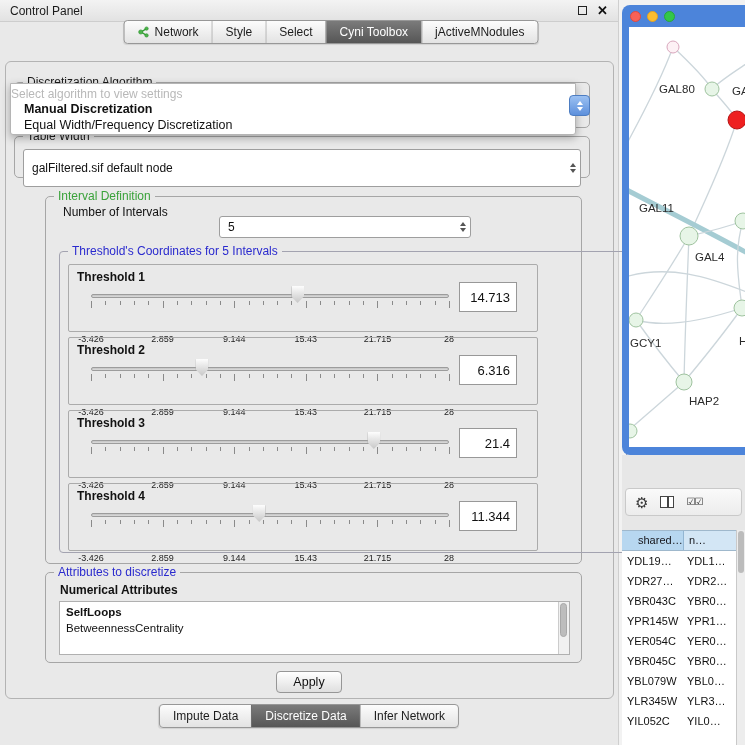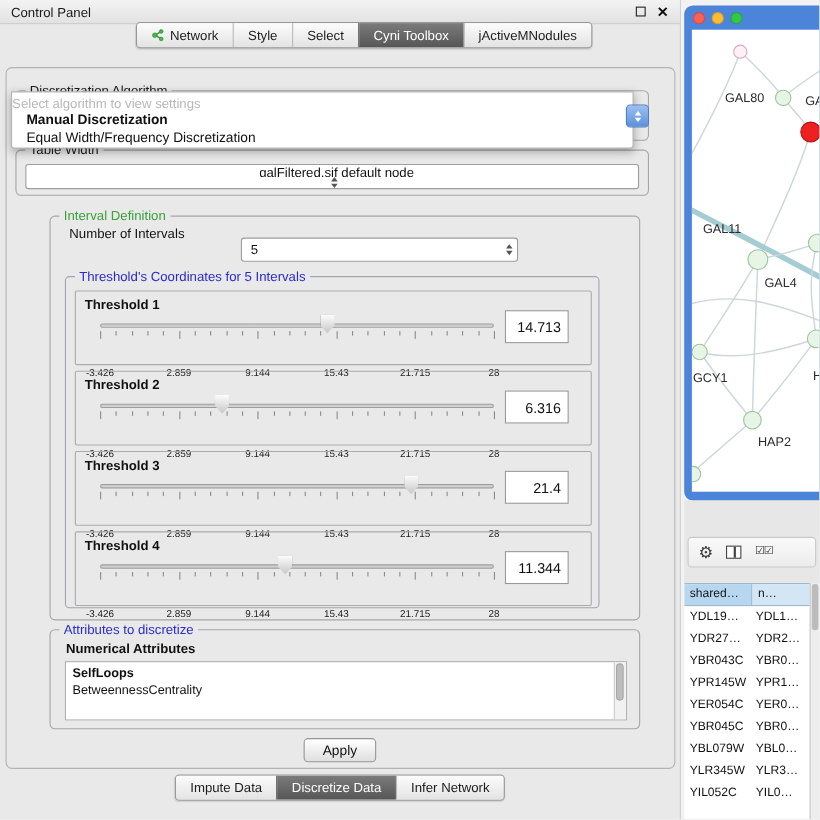--- a/index.html
+++ b/index.html
@@ -32,30 +32,30 @@
   #dd-overlay{position:absolute;left:10px;top:83px;width:566px;height:52px;background:#fff;border:1px solid #b5b5b5;border-radius:0 0 3px 3px;box-shadow:0 3px 9px rgba(0,0,0,.30);z-index:20;padding-top:3px;}
   .dd-placeholder{text-align:left;color:#b8b8b8;font-size:12px;line-height:14px;}
   .dd-option{font-size:12.5px;color:#111;padding-left:13px;line-height:16px;}
   .dd-option.bold{font-weight:bold;}
   #algo-stepper{position:absolute;left:569px;top:95px;width:21px;height:21px;z-index:25;border-radius:4px;background:linear-gradient(#9cc1f2,#5d90dc);border:1px solid #4d7dc2;display:flex;flex-direction:column;align-items:center;justify-content:center;}
   .arr-up-w{width:0;height:0;border-left:3px solid transparent;border-right:3px solid transparent;border-bottom:4px solid #fff;margin-bottom:2px;}
   .arr-dn-w{width:0;height:0;border-left:3px solid transparent;border-right:3px solid transparent;border-top:4px solid #fff;}
 
   #tabledata-group{left:14px;top:136px;width:576px;height:42px;}
   .combo{position:absolute;display:flex;align-items:center;background:#fff;border:1px solid #9e9e9e;border-radius:3px;font-size:12px;color:#111;padding-left:8px;}
-  #tabledata-combo{left:8px;top:12px;right:8px;height:23px;flex-direction:column;}
+  #tabledata-combo{left:8px;top:12px;right:8px;height:38px;}
   .combo-value{flex:1;white-space:nowrap;overflow:hidden;}
   .combo-stepper{display:flex;flex-direction:column;align-items:center;justify-content:center;margin-right:4px;}
   .arr-up-g{width:0;height:0;border-left:3px solid transparent;border-right:3px solid transparent;border-bottom:4px solid #555;margin-bottom:2px;}
   .arr-dn-g{width:0;height:0;border-left:3px solid transparent;border-right:3px solid transparent;border-top:4px solid #555;}
 
   #interval-group{left:45px;top:196px;width:537px;height:368px;}
   #num-label{position:absolute;left:17px;top:8px;font-size:12px;font-weight:normal;color:#111;}
   #num-combo{left:173px;top:19px;width:252px;height:22px;}
-  #thresholds-group{position:absolute;left:13px;top:54px;width:486px;height:302px;border:1px solid #a3a3b0;border-radius:4px;}
+  #thresholds-group{position:absolute;left:13px;top:54px;width:568px;height:302px;border:1px solid #a3a3b0;border-radius:4px;}
   .threshold-box{position:absolute;left:8px;width:470px;height:68px;border:1px solid #ababab;border-radius:2px;}
   .th-label{position:absolute;left:8px;top:5px;font-size:12px;font-weight:bold;color:#111;text-align:center;}
   .slider{position:absolute;left:22px;top:22px;width:358px;height:40px;}
   .track{position:absolute;left:0;right:0;top:7px;height:4px;background:linear-gradient(#c3c3c3,#dcdcdc);border:1px solid #9c9c9c;border-radius:2px;}
   .ticks{position:absolute;left:0;right:0;top:14px;height:8px;}
   .tick{position:absolute;top:0;width:1px;height:4px;background:#8a8a8a;}
   .tick.major{height:7px;}
   .scale{position:absolute;left:0;right:0;top:25px;height:11px;}
   .scale-label{position:absolute;transform:translateX(-50%);font-size:9px;color:#222;white-space:nowrap;margin-top:22px;}
   .thumb{position:absolute;top:-1px;width:13px;height:17px;transform:translateX(-50%);background:linear-gradient(#fdfdfd,#c7c7c7);clip-path:polygon(0 0,100% 0,100% 60%,50% 100%,0 60%);filter:drop-shadow(0 0 1px rgba(0,0,0,.55));}
@@ -84,21 +84,21 @@
   
   #table-panel{position:absolute;left:622px;top:455px;width:123px;height:290px;background:#e7e7e7;}
   .tp-header{height:27px;background:linear-gradient(#f6f6f6,#dbdbdb);border-top:1px solid #c4c4c4;border-bottom:1px solid #b6b6b6;font-size:12.5px;color:#222;line-height:26px;padding-left:10px;}
   .tp-toolbar{position:absolute;left:3px;right:3px;top:33px;height:28px;background:linear-gradient(#fafafa,#ececec);border:1px solid #c9c9c9;border-radius:4px;display:flex;align-items:center;padding-left:9px;gap:12px;}
   .gear{font-size:15px;color:#3a3a3a;line-height:1;}
   .cols-icon{width:14px;height:12px;border:1.5px solid #444;position:relative;display:inline-block;background:#fff;}
   .cols-icon span{position:absolute;left:50%;top:0;bottom:0;width:1.5px;background:#444;}
   .checks{font-size:10px;color:#333;letter-spacing:-1px;line-height:1;}
   .tp-table{position:absolute;left:0;right:0;top:75px;bottom:0;background:#fff;overflow:hidden;}
   .tp-head{display:flex;height:21px;border-top:1px solid #9fb8cc;border-bottom:1px solid #9fb8cc;}
-  .hc1{width:62px;background:#b7d7f0;border-right:1px solid #93b6d2;font-size:11px;line-height:19px;padding-left:5px;color:#15151a;}
+  .hc1{width:62px;background:#b7d7f0;border-right:1px solid #93b6d2;font-size:11px;line-height:19px;padding-left:16px;color:#15151a;}
   .hc2{flex:1;background:#d3e6f5;font-size:11px;line-height:19px;padding-left:5px;color:#15151a;}
   .tp-row{display:flex;height:20px;}
   .c1{width:62px;padding-left:5px;font-size:11px;line-height:20px;color:#111;white-space:nowrap;}
   .c2{flex:1;padding-left:3px;font-size:11px;line-height:20px;color:#111;white-space:nowrap;overflow:hidden;}
   .tp-scroll{position:absolute;right:0;top:75px;bottom:0;width:9px;background:#ededed;border-left:1px solid #c9c9c9;}
   .tp-thumb{position:absolute;top:1px;left:1px;width:6px;height:42px;background:#bcbcbc;border-radius:3px;}
 </style>
 </head>
 <body>
 

